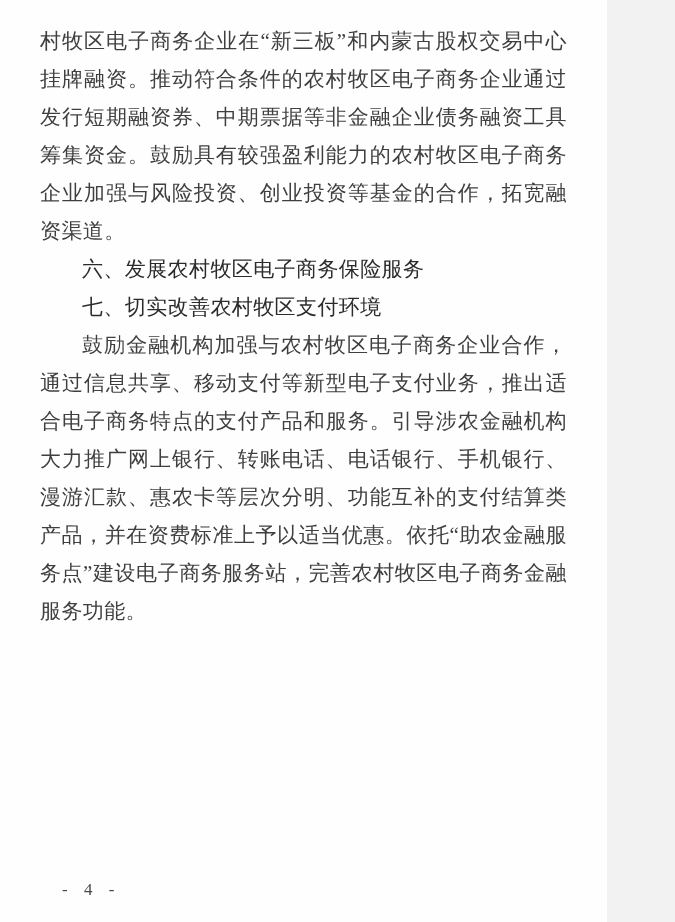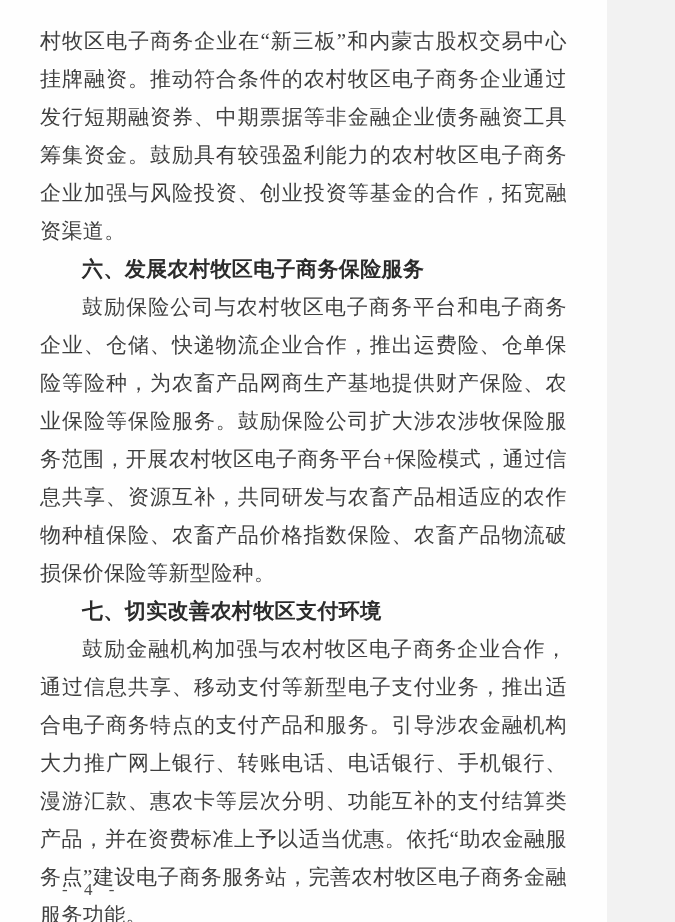--- a/index.html
+++ b/index.html
@@ -29,21 +29,21 @@
     font-weight: normal;
   }
   .body-par {
     text-indent: 2em;
   }
   .body-par.no-indent {
     text-indent: 0;
   }
   .section-heading {
     text-indent: 2em;
-    font-weight: bold;
+    font-weight: normal;
     color: #2b2b2b;
     font-family: "Liberation Sans", sans-serif;
     text-align: left;
   }
   .page-number {
     position: absolute;
     left: 62px;
     top: 880px;
     font-size: 17px;
     letter-spacing: 6px;
@@ -53,21 +53,20 @@
 </style>
 </head>
 <body>
 
 <div class="scan-page">
 
   <p class="doc-text body-par no-indent">村牧区电子商务企业在“新三板”和内蒙古股权交易中心挂牌融资。推动符合条件的农村牧区电子商务企业通过发行短期融资券、中期票据等非金融企业债务融资工具筹集资金。鼓励具有较强盈利能力的农村牧区电子商务企业加强与风险投资、创业投资等基金的合作，拓宽融资渠道。</p>
 
   <p class="doc-text section-heading">六、发展农村牧区电子商务保险服务</p>
 
-  <p class="doc-text body-par">鼓励保险公司与农村牧区电子商务平台和电子商务企业、仓储、快递物流企业合作，推出运费险、仓单保险等险种，为农畜产品网商生产基地提供财产保险、农业保险等保险服务。鼓励保险公司扩大涉农涉牧保险服务范围，开展农村牧区电子商务平台+保险模式，通过信息共享、资源互补，共同研发与农畜产品相适应的农作物种植保险、农畜产品价格指数保险、农畜产品物流破损保价保险等新型险种。</p>
 
   <p class="doc-text section-heading">七、切实改善农村牧区支付环境</p>
 
   <p class="doc-text body-par">鼓励金融机构加强与农村牧区电子商务企业合作，通过信息共享、移动支付等新型电子支付业务，推出适合电子商务特点的支付产品和服务。引导涉农金融机构大力推广网上银行、转账电话、电话银行、手机银行、漫游汇款、惠农卡等层次分明、功能互补的支付结算类产品，并在资费标准上予以适当优惠。依托“助农金融服务点”建设电子商务服务站，完善农村牧区电子商务金融服务功能。</p>
 
   <div class="page-number">- 4 -</div>
 
 </div>
 
 </body></html>

